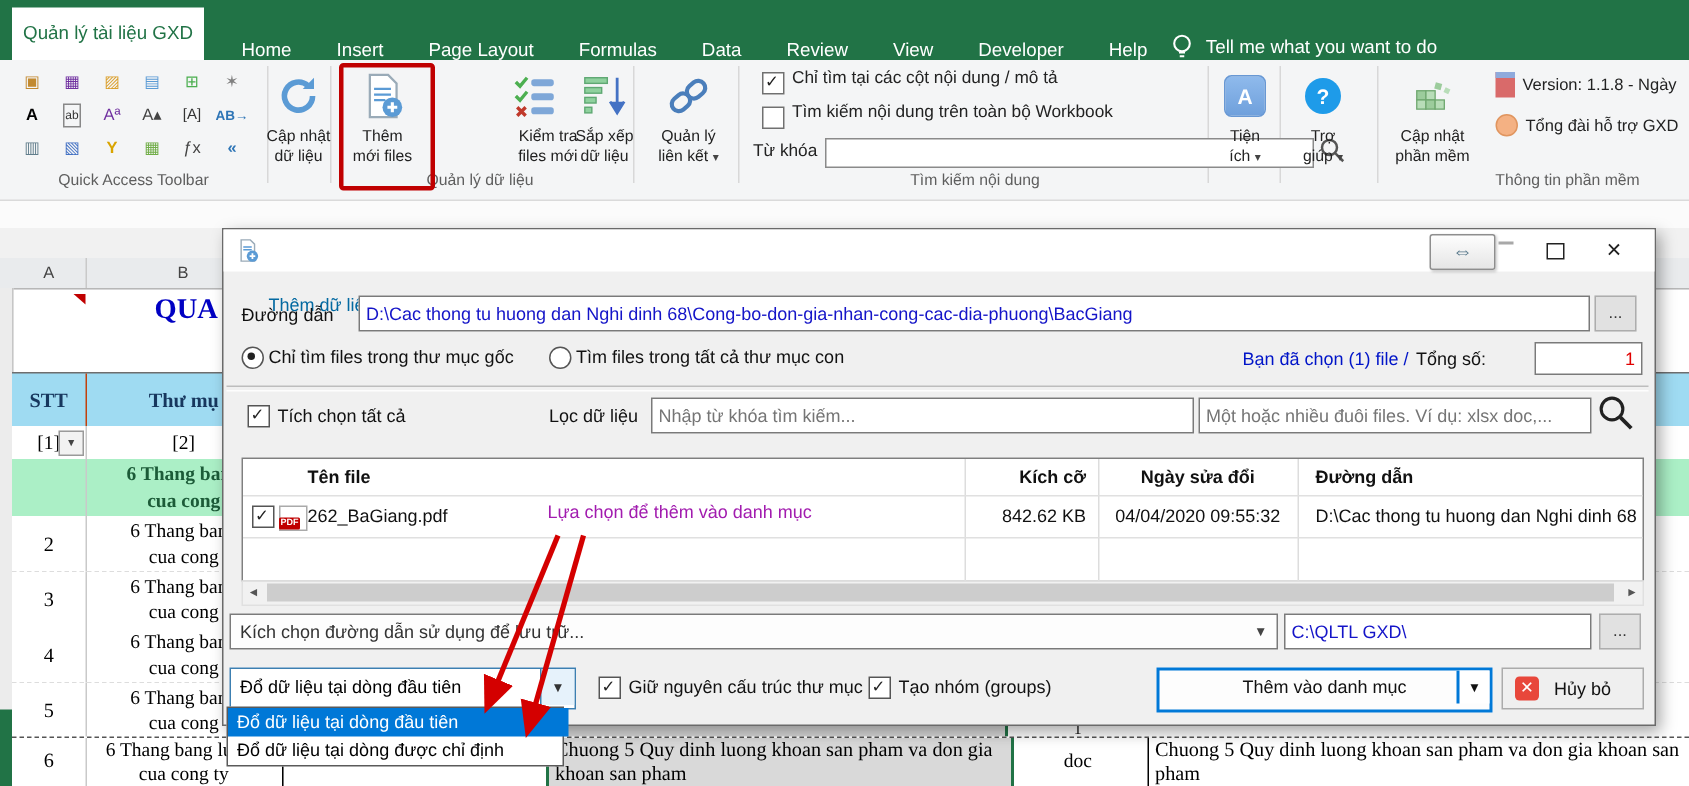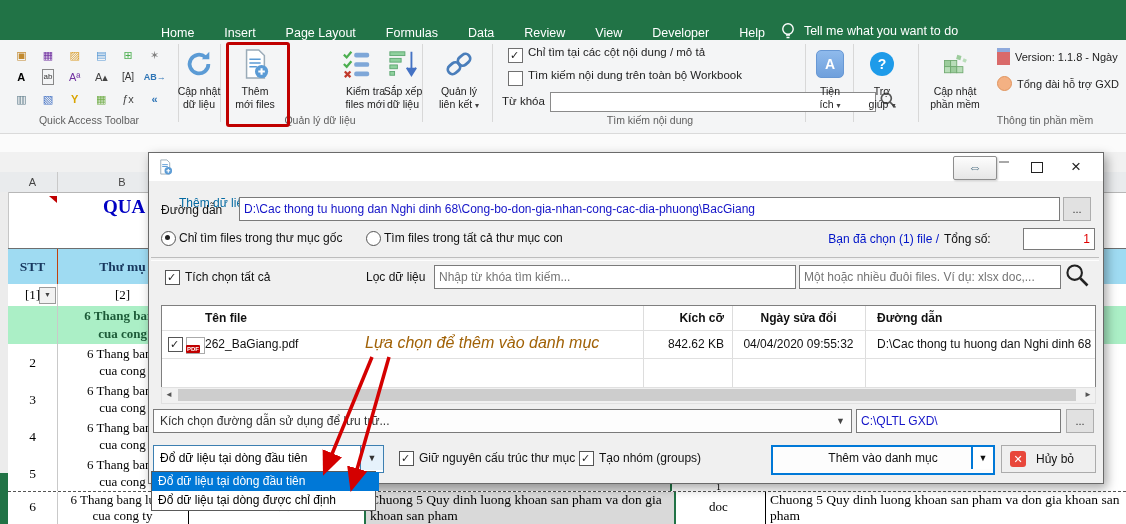--- a/index.html
+++ b/index.html
@@ -81,21 +81,21 @@
   .cbx{width:13px;height:13px;border:1px solid #555;background:#fff;}
   .selinfo{font-size:12px;color:#0014C8;white-space:nowrap;}
   .etch{left:2px;top:104px;width:948px;height:2px;border-top:1px solid #BDBDBD;border-bottom:1px solid #FDFDFD;}
   .ftable{left:12px;top:152px;width:933px;height:81px;background:#fff;border:1px solid #7F7F7F;}
   .ftable .vline{top:0;width:1px;height:81px;background:#DDD;}
   .thead{font-size:12px;font-weight:bold;color:#111;line-height:24px;white-space:nowrap;}
   .tcell{font-size:12px;color:#111;line-height:28px;white-space:nowrap;overflow:hidden;}
   .hline{left:0;width:933px;height:1px;background:#E0E0E0;}
   .pdfico{width:17px;height:15px;border:1px solid #AAA;background:#fff;position:relative;}
   .pdfico::after{content:"PDF";position:absolute;left:-1px;bottom:0;background:#C00000;color:#fff;font-size:6px;font-weight:bold;line-height:8px;padding:0 1px;border-radius:1px;}
-  .annot{font-size:16px;color:#a16207;white-space:nowrap;font-style:italic;}
+  .annot{font-size:12px;color:#a21caf;white-space:nowrap;}
   .sbar{left:12px;top:234px;width:933px;height:15px;background:#F1F1F1;border:1px solid #E0E0E0;}
   .sbar .ar{top:1px;width:14px;height:12px;font-size:8px;line-height:12px;text-align:center;color:#555;}
   .sbar .thumb{left:16px;top:1px;width:898px;height:12px;background:#CDCDCD;}
   .ddbox{border:1px solid #7A7A7A;background:#FDFDFD;font-size:12px;color:#333;line-height:22px;padding:0 6px;white-space:nowrap;overflow:hidden;}
   .dchev{position:absolute;right:6px;top:0;line-height:22px;font-size:9px;color:#444;}
   .combo{left:4px;top:292px;width:223px;height:26px;border:1px solid #3C7FB1;background:#fff;font-size:12px;line-height:24px;padding-left:6px;white-space:nowrap;overflow:hidden;}
   .combo .dbtn{position:absolute;right:0;top:0;width:22px;height:24px;background:#E6F2FB;border-left:1px solid #3C7FB1;text-align:center;line-height:24px;font-size:9px;color:#333;padding:0;}
   .addbtn{left:622px;top:292px;width:220px;height:26px;border:2px solid #0078D7;background:#FDFDFD;font-size:12px;color:#111;text-align:center;line-height:22px;}
   .addbtn .split{position:absolute;right:0;top:0;width:20px;height:22px;border-left:2px solid #0078D7;line-height:22px;font-size:9px;background:#fff;}
   .cnclbtn{left:852px;top:292px;width:93px;height:26px;border:1px solid #ABABAB;background:#EFEFEF;font-size:12px;color:#111;}
@@ -177,20 +177,21 @@
         <div>cua cong ty</div>
     </div>
     <div class="abs bcell serif" style="left:180px;width:176px;border-left:1px solid #000;font-size:14px;line-height:24px;white-space:nowrap;padding-left:2px;">D:\New folder (3)\Bo tai lieu C</div>
     <div class="abs bcell serif" style="left:356px;width:300px;background:#D9D9D9;border-left:2px solid #217346;border-right:2px solid #217346;font-size:13.5px;line-height:16px;padding:0 4px;">Chuong 5 Quy dinh luong khoan san pham va don gia khoan san pham</div>
     <div class="abs bcell serif" style="left:664px;width:93px;text-align:center;line-height:30px;">doc</div>
     <div class="abs bcell serif" style="left:757px;width:357px;border-left:1px solid #000;font-size:13.5px;line-height:16px;padding:0 4px;">Chuong 5 Quy dinh luong khoan san pham va don gia khoan san pham</div>
   </div>
 </div>
 
 <div class="abs tabbar">
+  <div class="abs apptab">Quản lý tài liệu GXD</div>
   <div class="abs tabs">
     <span class="tab">Home</span>
     <span class="tab">Insert</span>
     <span class="tab">Page Layout</span>
     <span class="tab">Formulas</span>
     <span class="tab">Data</span>
     <span class="tab">Review</span>
     <span class="tab">View</span>
     <span class="tab">Developer</span>
     <span class="tab">Help</span>

